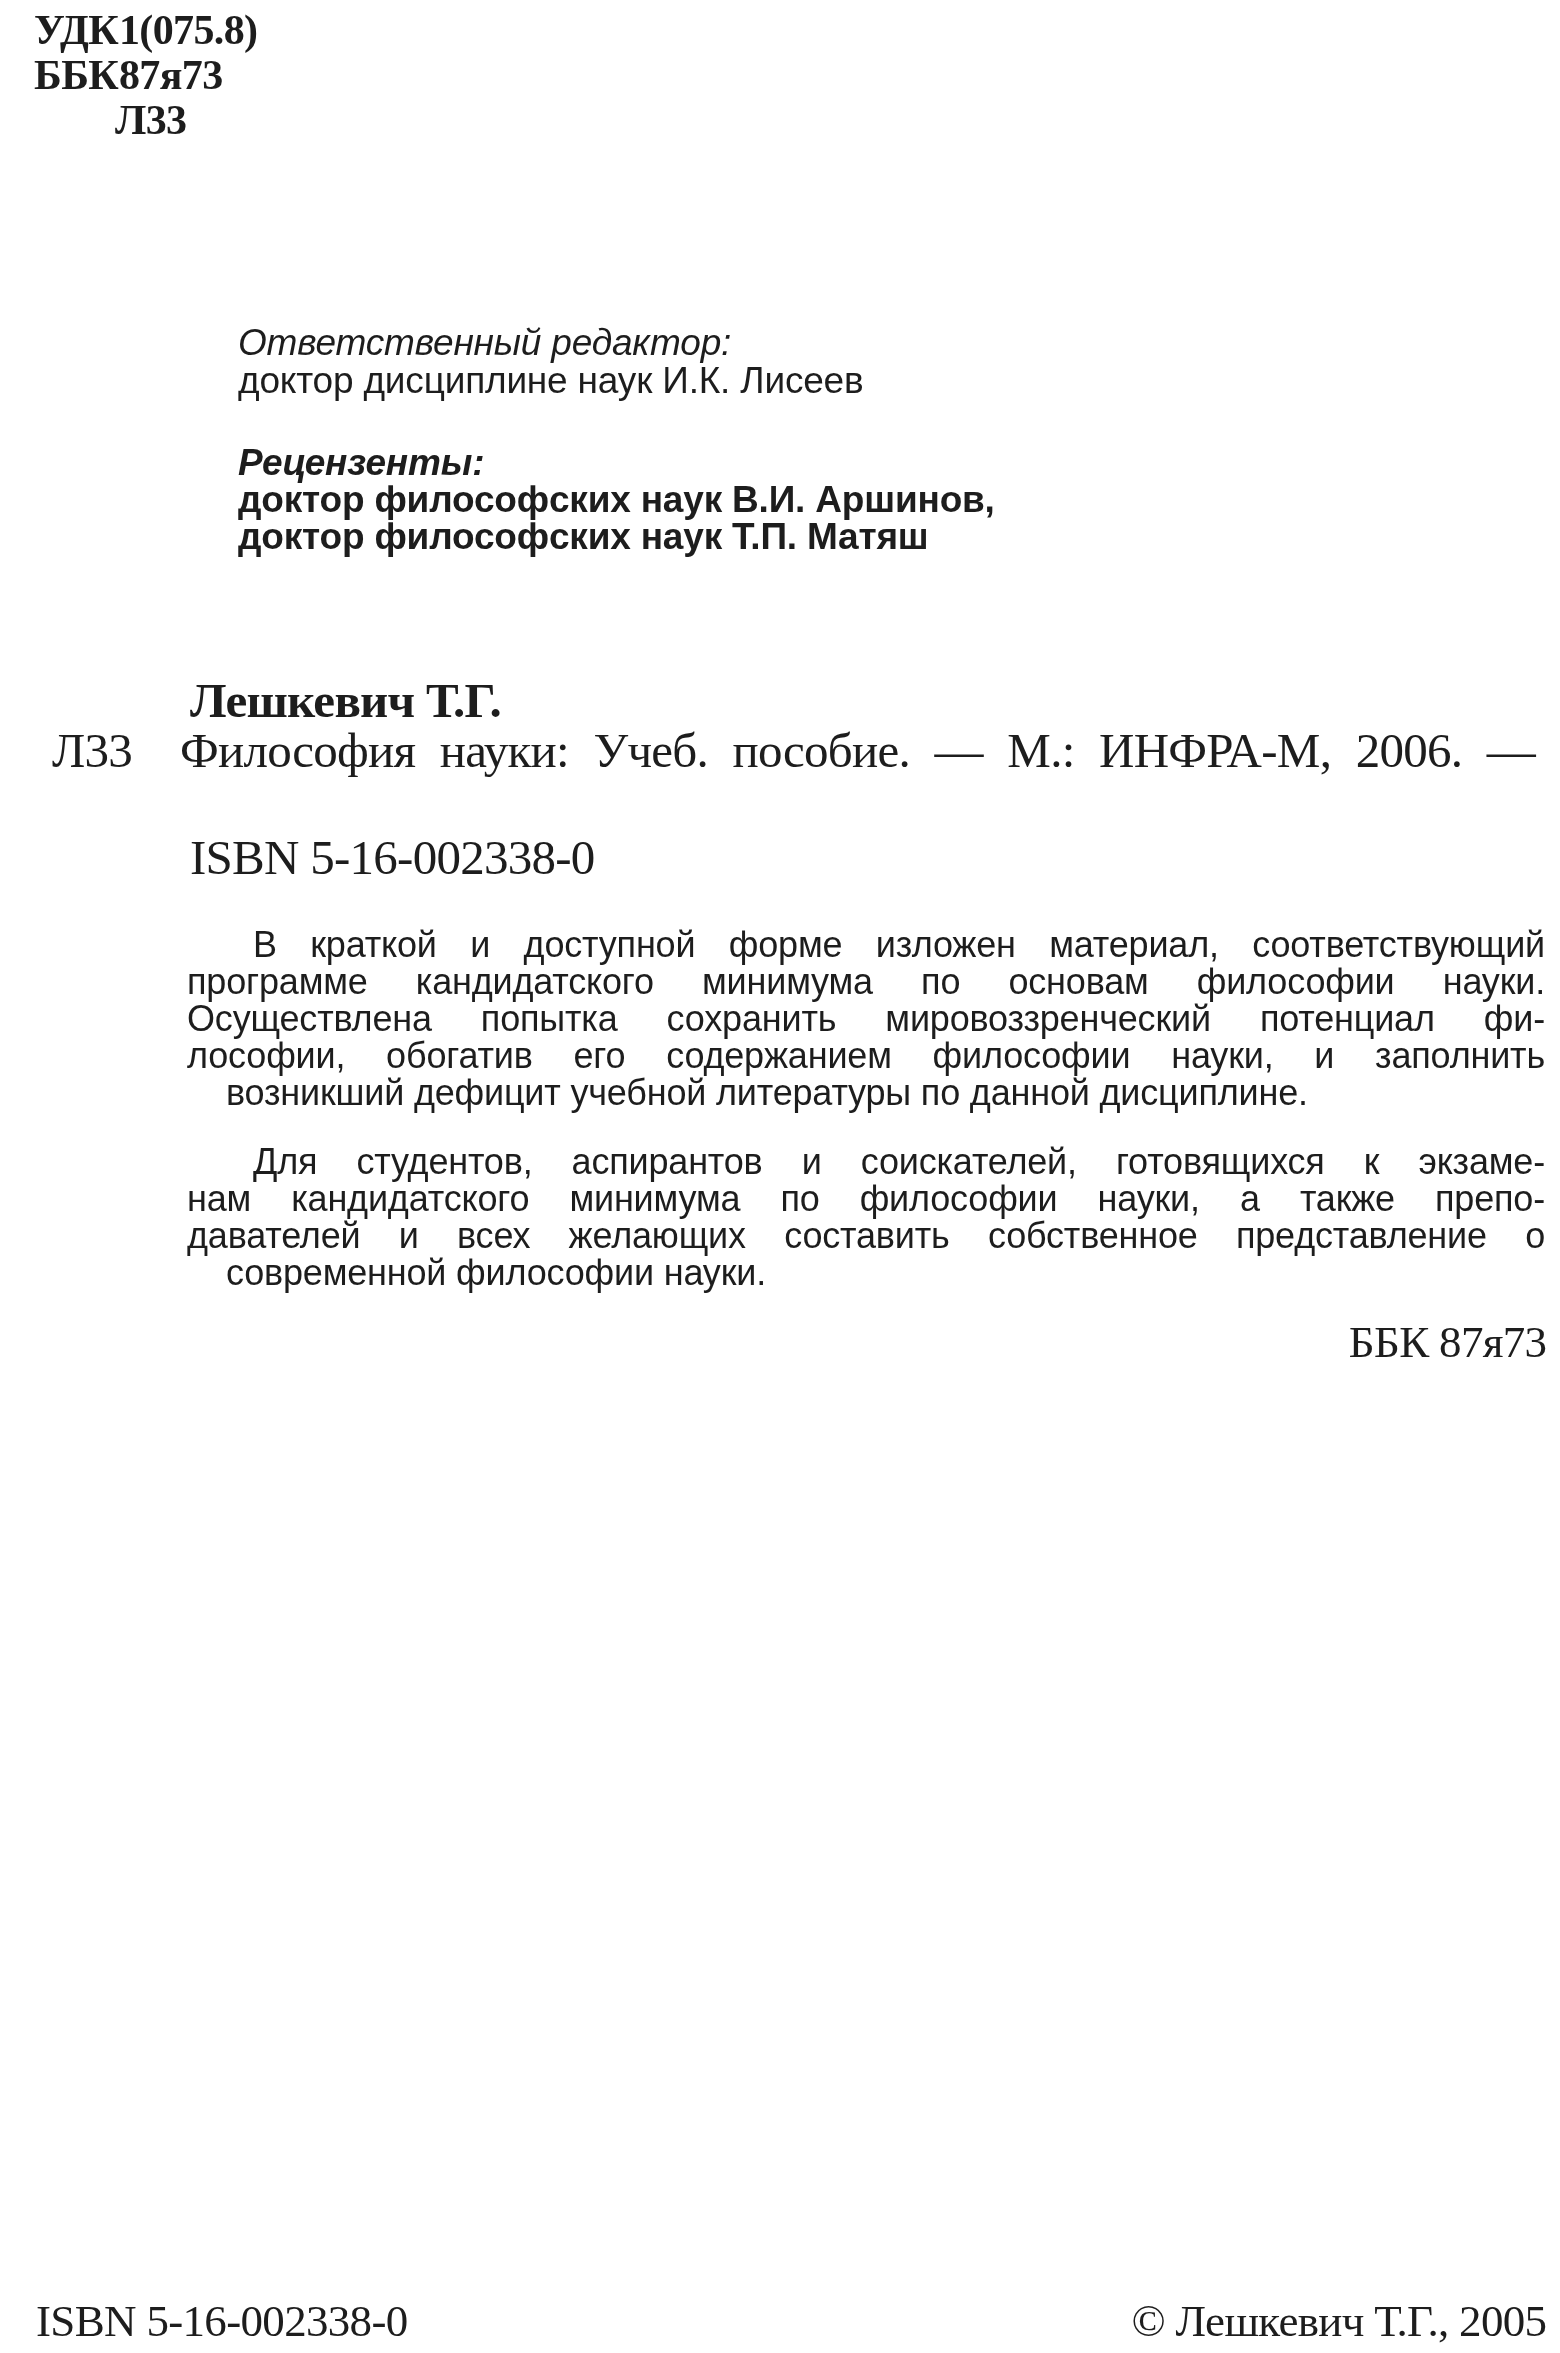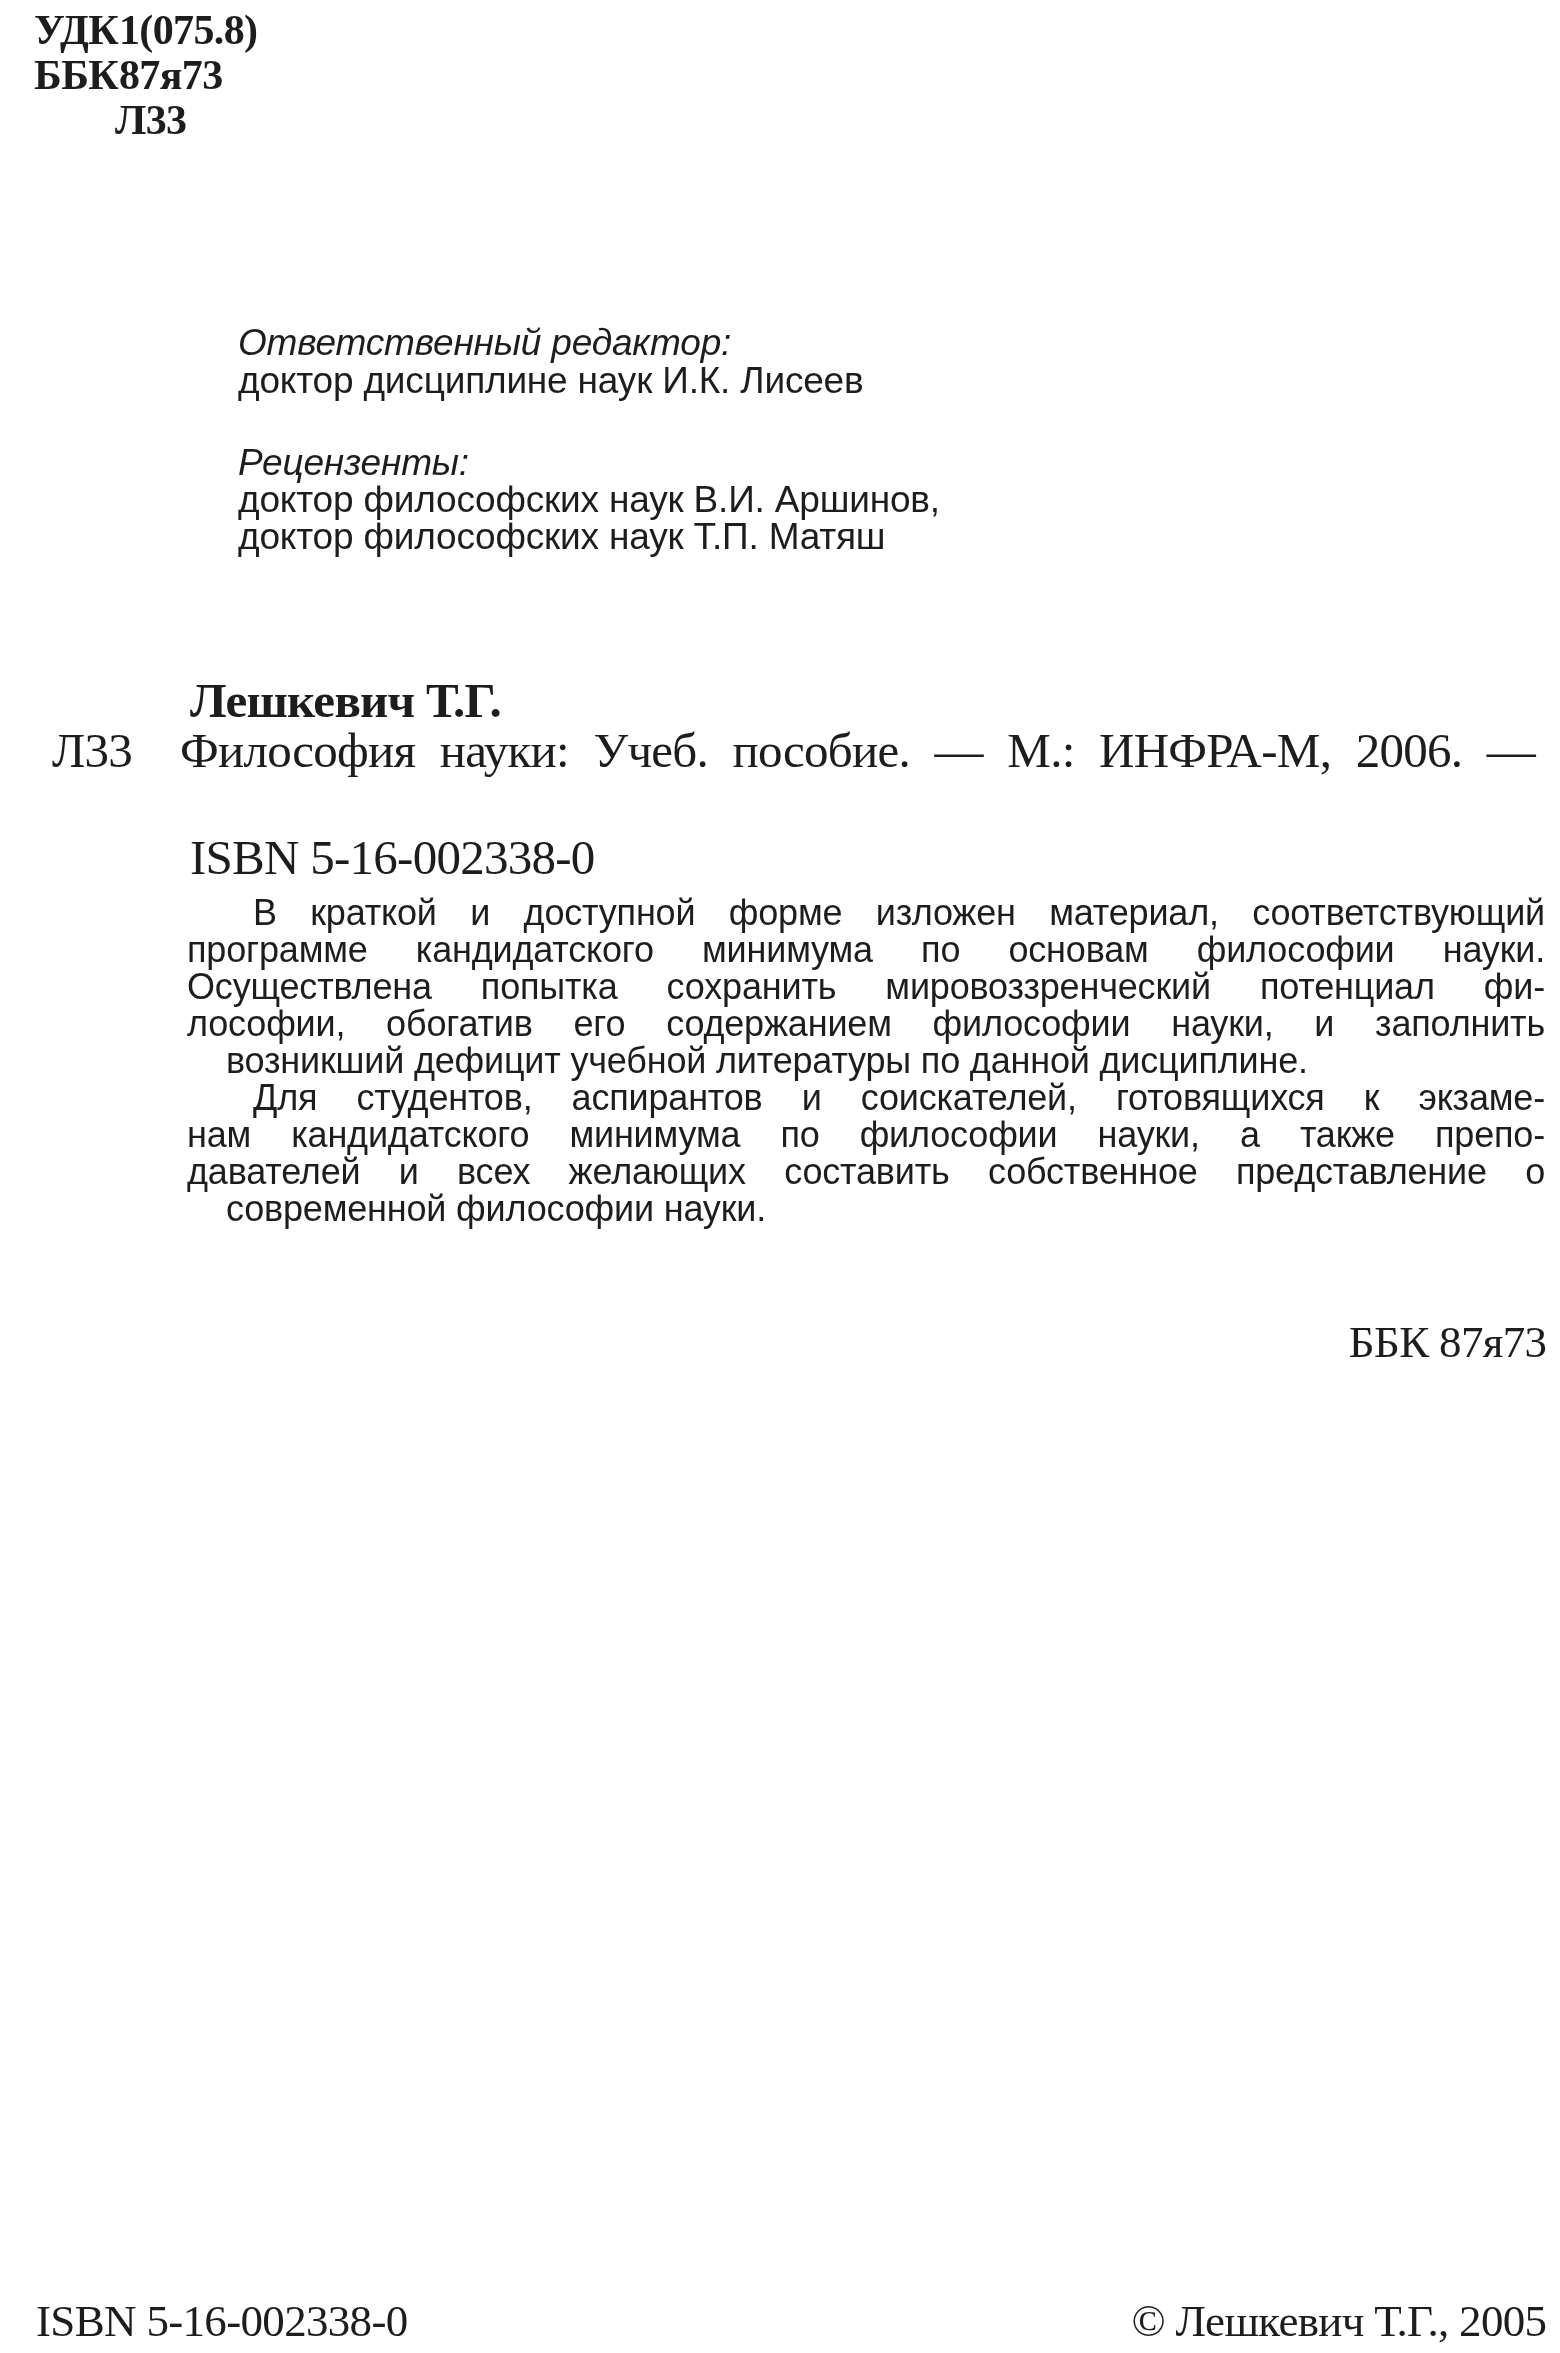--- a/index.html
+++ b/index.html
@@ -15,34 +15,34 @@
   .sans{font-family:"Liberation Sans","DejaVu Sans",sans-serif;letter-spacing:-0.005em;}
 
   
   .class-block{position:absolute;left:34px;top:7.9px;font-size:42px;font-weight:700;line-height:45px;}
   .class-row{white-space:nowrap;}
   .class-label{display:inline-block;width:85px;}
   .class-code-row{margin-left:81px;}
 
   
   .editor-block{position:absolute;left:238px;top:324px;font-size:37px;line-height:38px;}
-  .reviewers-block{position:absolute;left:238px;top:444px;font-size:37px;line-height:37px;}
+  .reviewers-block{position:absolute;left:238px;top:444px;font-size:37px;line-height:37px;font-weight:bold;}
   .head-italic{font-style:italic;}
 
   
   .bib-author{position:absolute;left:190px;top:672px;font-size:49px;font-weight:700;white-space:nowrap;}
   .bib-code{position:absolute;left:52px;top:722px;font-size:49px;white-space:nowrap;}
   .bib-line1{position:absolute;left:180px;top:722px;width:1355px;font-size:49px;text-align:justify;text-align-last:justify;}
   .bib-line2{position:absolute;left:190px;top:771px;font-size:49px;white-space:nowrap;}
   .bib-isbn{position:absolute;left:190px;top:829px;font-size:49px;white-space:nowrap;}
 
   
   .annotation{position:absolute;left:187px;top:894px;width:1358px;font-size:36px;}
   .t-line{height:37px;line-height:37px;text-align:justify;text-align-last:justify;white-space:nowrap;}
-  .t-line.first{padding-left:66px;}
+  .t-line.first{padding-left:66px;margin-top:32px;}
   .t-line.last{text-align-last:left;margin-left:39px;}
 
   
   .bbk-footer{position:absolute;right:14.6px;top:1316px;font-size:45px;white-space:nowrap;}
 
   
   .footer-isbn{position:absolute;left:36px;top:2295px;font-size:45px;white-space:nowrap;}
   .footer-copyright{position:absolute;right:14.6px;top:2295px;font-size:45px;white-space:nowrap;}
 </style>
 </head>

